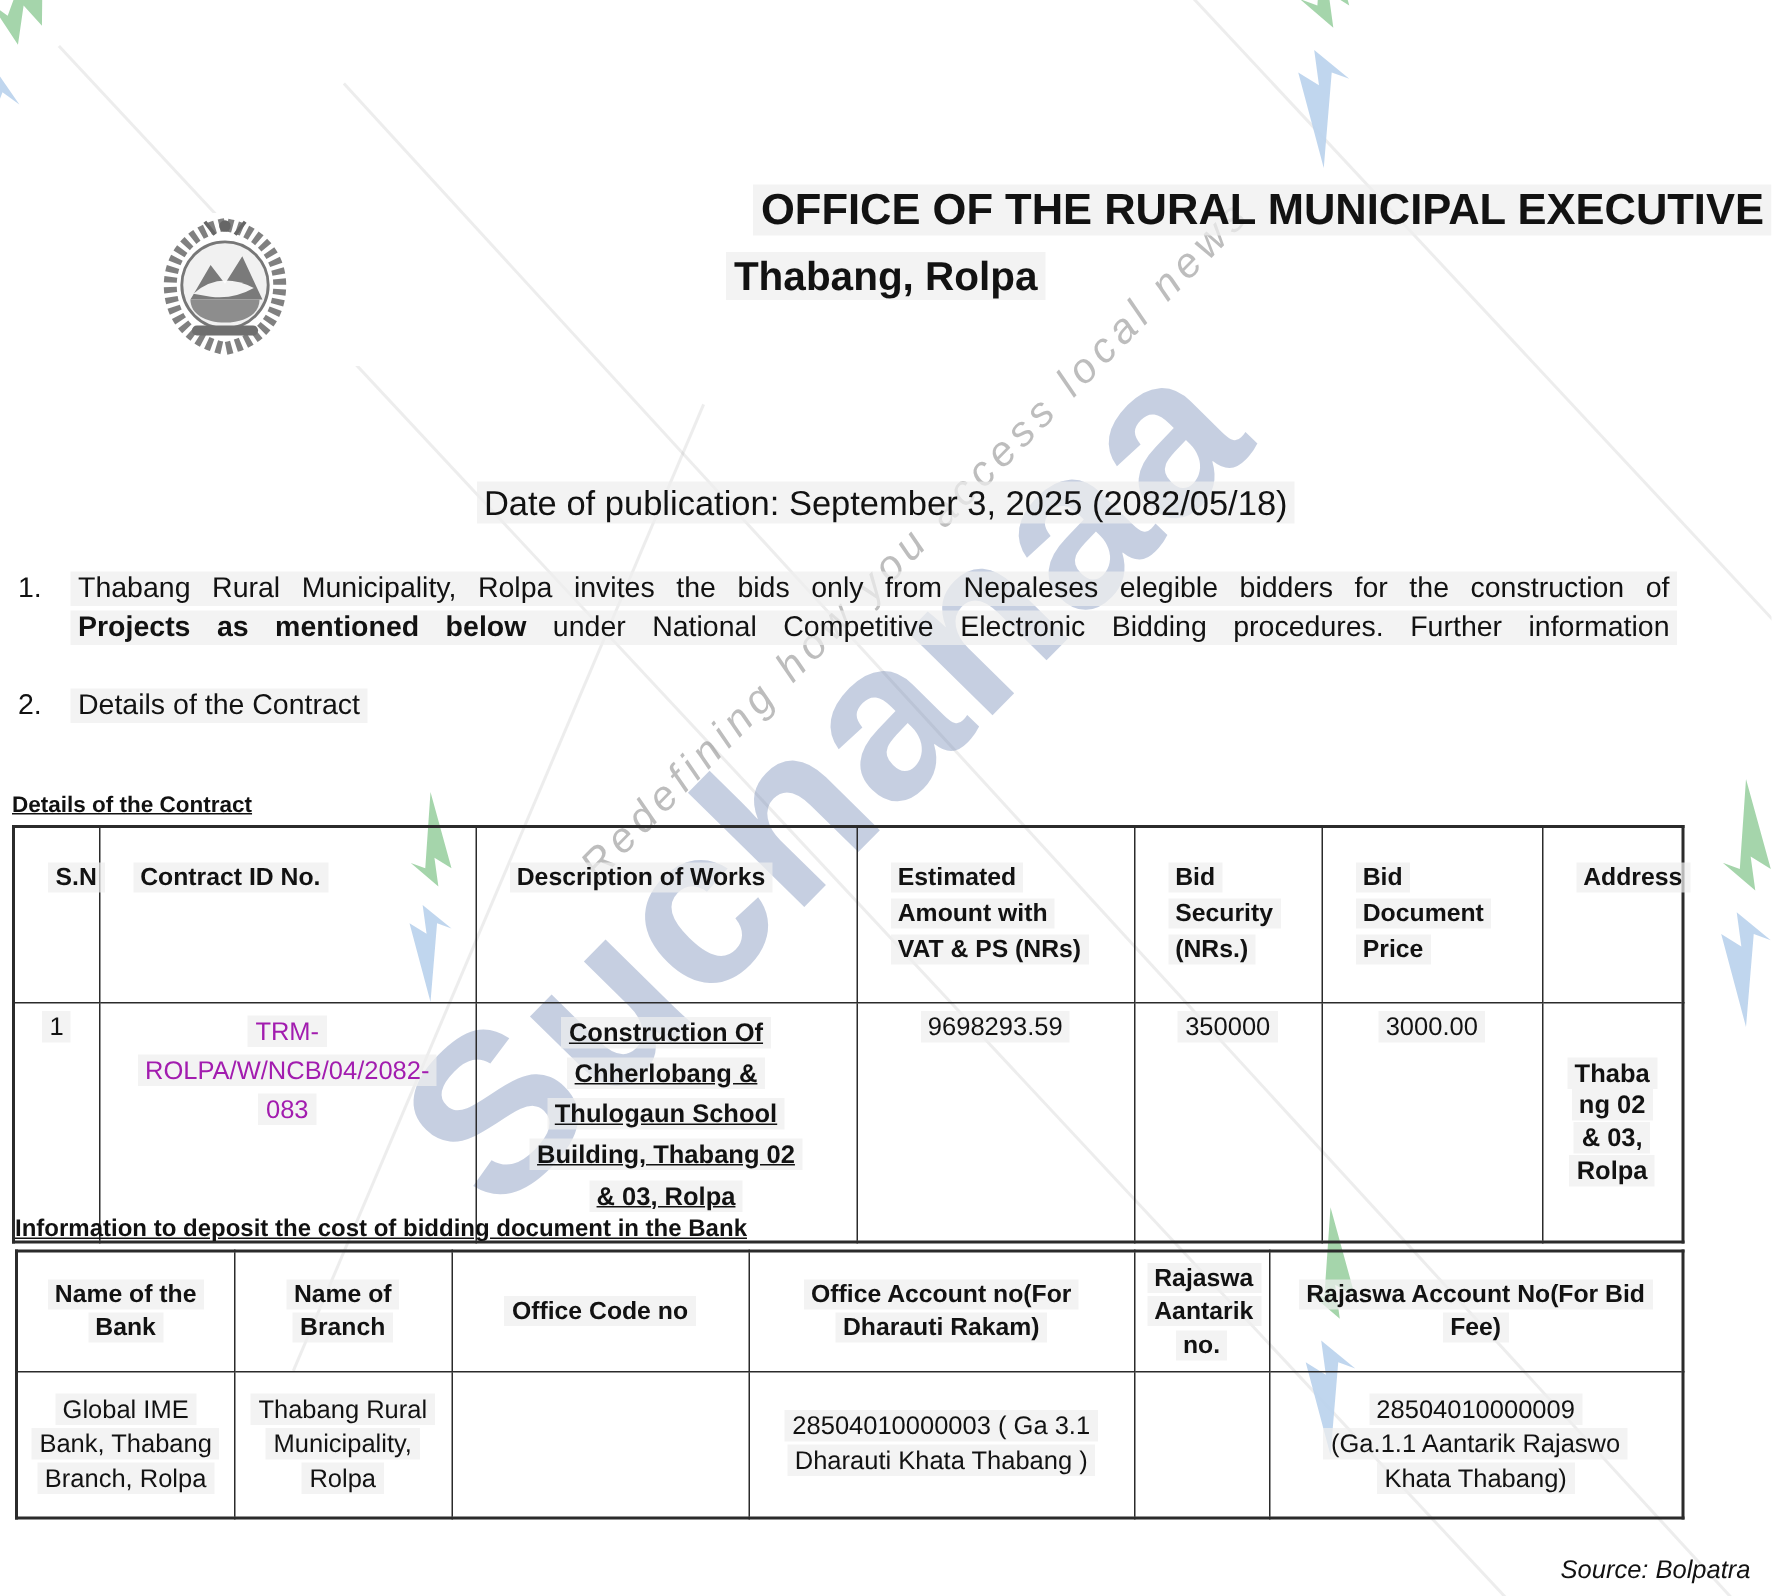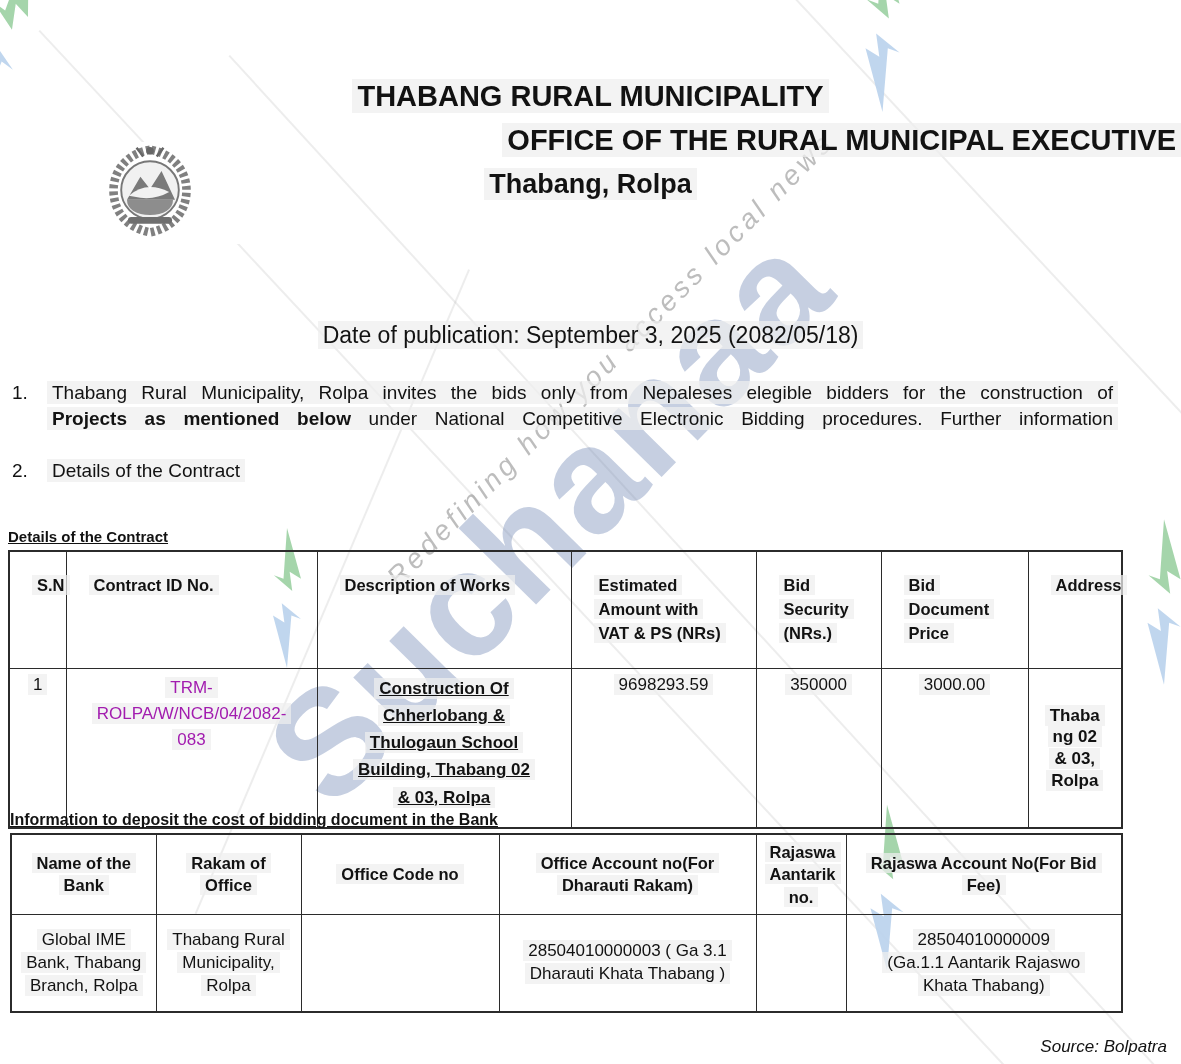--- a/index.html
+++ b/index.html
@@ -101,21 +101,20 @@
     <path d="M30 0 L46 58 L33 50 L36 72 L15 54 L26 58 Z" fill="#8fcb96" opacity="0.8"></path>
     <path d="M30 160 L14 100 L27 108 L24 86 L46 104 L35 100 Z" fill="#b9d2ec" opacity="0.9"></path>
   </svg>
 
   <div class="wm-brand">Suchanaa</div>
   <div class="wm-tagline">Redefining how you access local news</div>
 </div>
 
 <div class="content">
 
-  <div class="hline" id="h-line1"><span class="hl">THABANG RURAL MUNICIPALITY</span></div>
   <div class="hline" id="h-line2"><span class="hl">OFFICE OF THE RURAL MUNICIPAL EXECUTIVE</span></div>
   <div class="hline" id="h-line3"><span class="hl">Thabang, Rolpa</span></div>
 
   <div class="hline" id="pub-date"><span class="hl">Date of  publication: September 3, 2025 (2082/05/18)</span></div>
 
   <div class="list-item" id="item-1">
     <span class="li-num">1.</span>
     <div class="li-body">
       <span class="jline"><span class="hl">Thabang Rural Municipality, Rolpa invites the bids only from Nepaleses elegible bidders for the construction of</span></span>
       <span class="jline"><span class="hl"><b>Projects as mentioned below</b><span> under National Competitive Electronic Bidding procedures. Further information</span></span></span>
@@ -176,21 +175,21 @@
       <col style="width:145px">
         <col style="width:145px">
         <col style="width:198px">
       <col style="width:257px">
         <col style="width:90px">
         <col style="width:276px">
     </colgroup>
     <thead>
       <tr>
         <th><span class="hl">Name of the Bank</span></th>
-        <th><span class="hl">Rakam of Office</span></th>
+        <th><span class="hl">Name of Branch</span></th>
         <th><span class="hl">Office Code no</span></th>
         <th><span class="hl">Office Account no(For Dharauti Rakam)</span></th>
         <th><span class="hl">Rajaswa Aantarik no.</span></th>
         <th><span class="hl">Rajaswa Account No(For Bid Fee)</span></th>
       </tr>
     </thead>
     <tbody>
       <tr>
         <td class="pre"><span class="hl">Global IME
 Bank, Thabang

